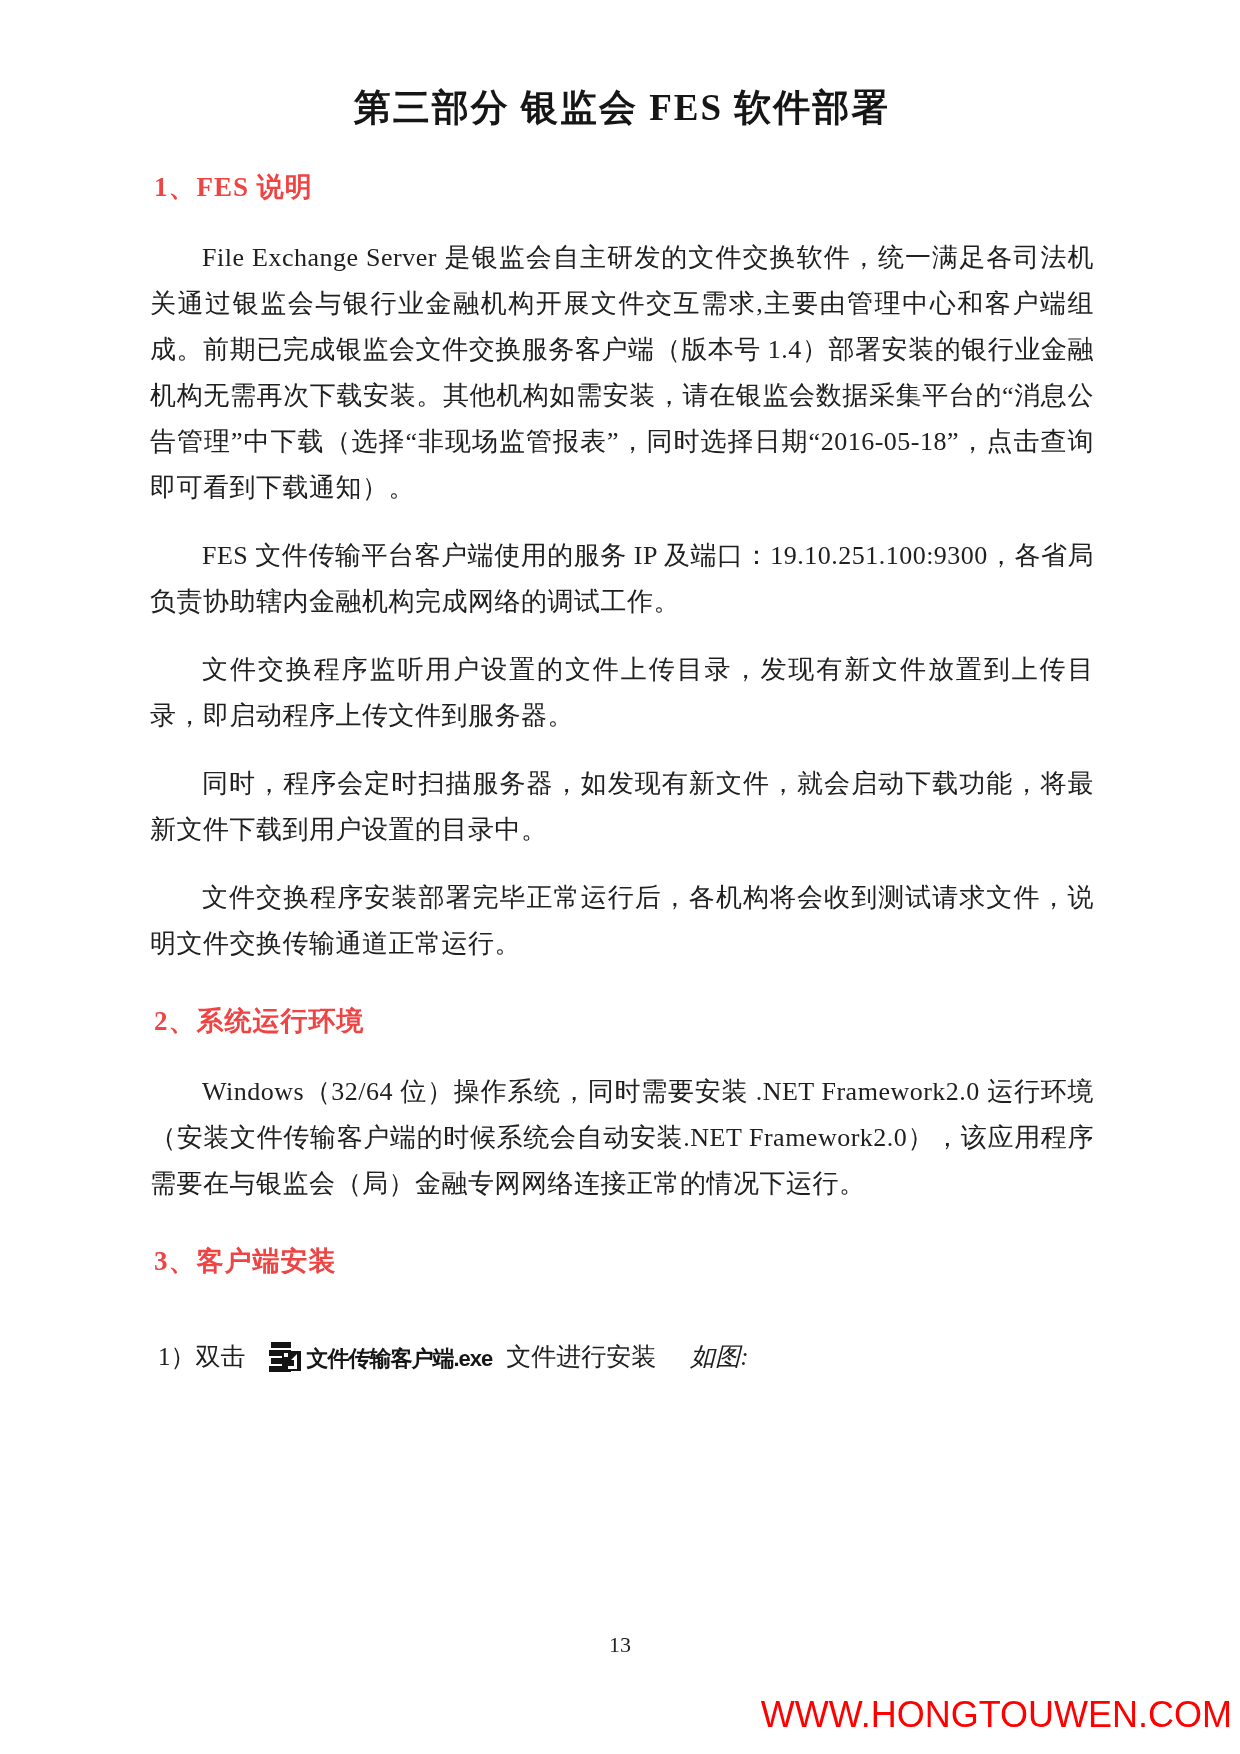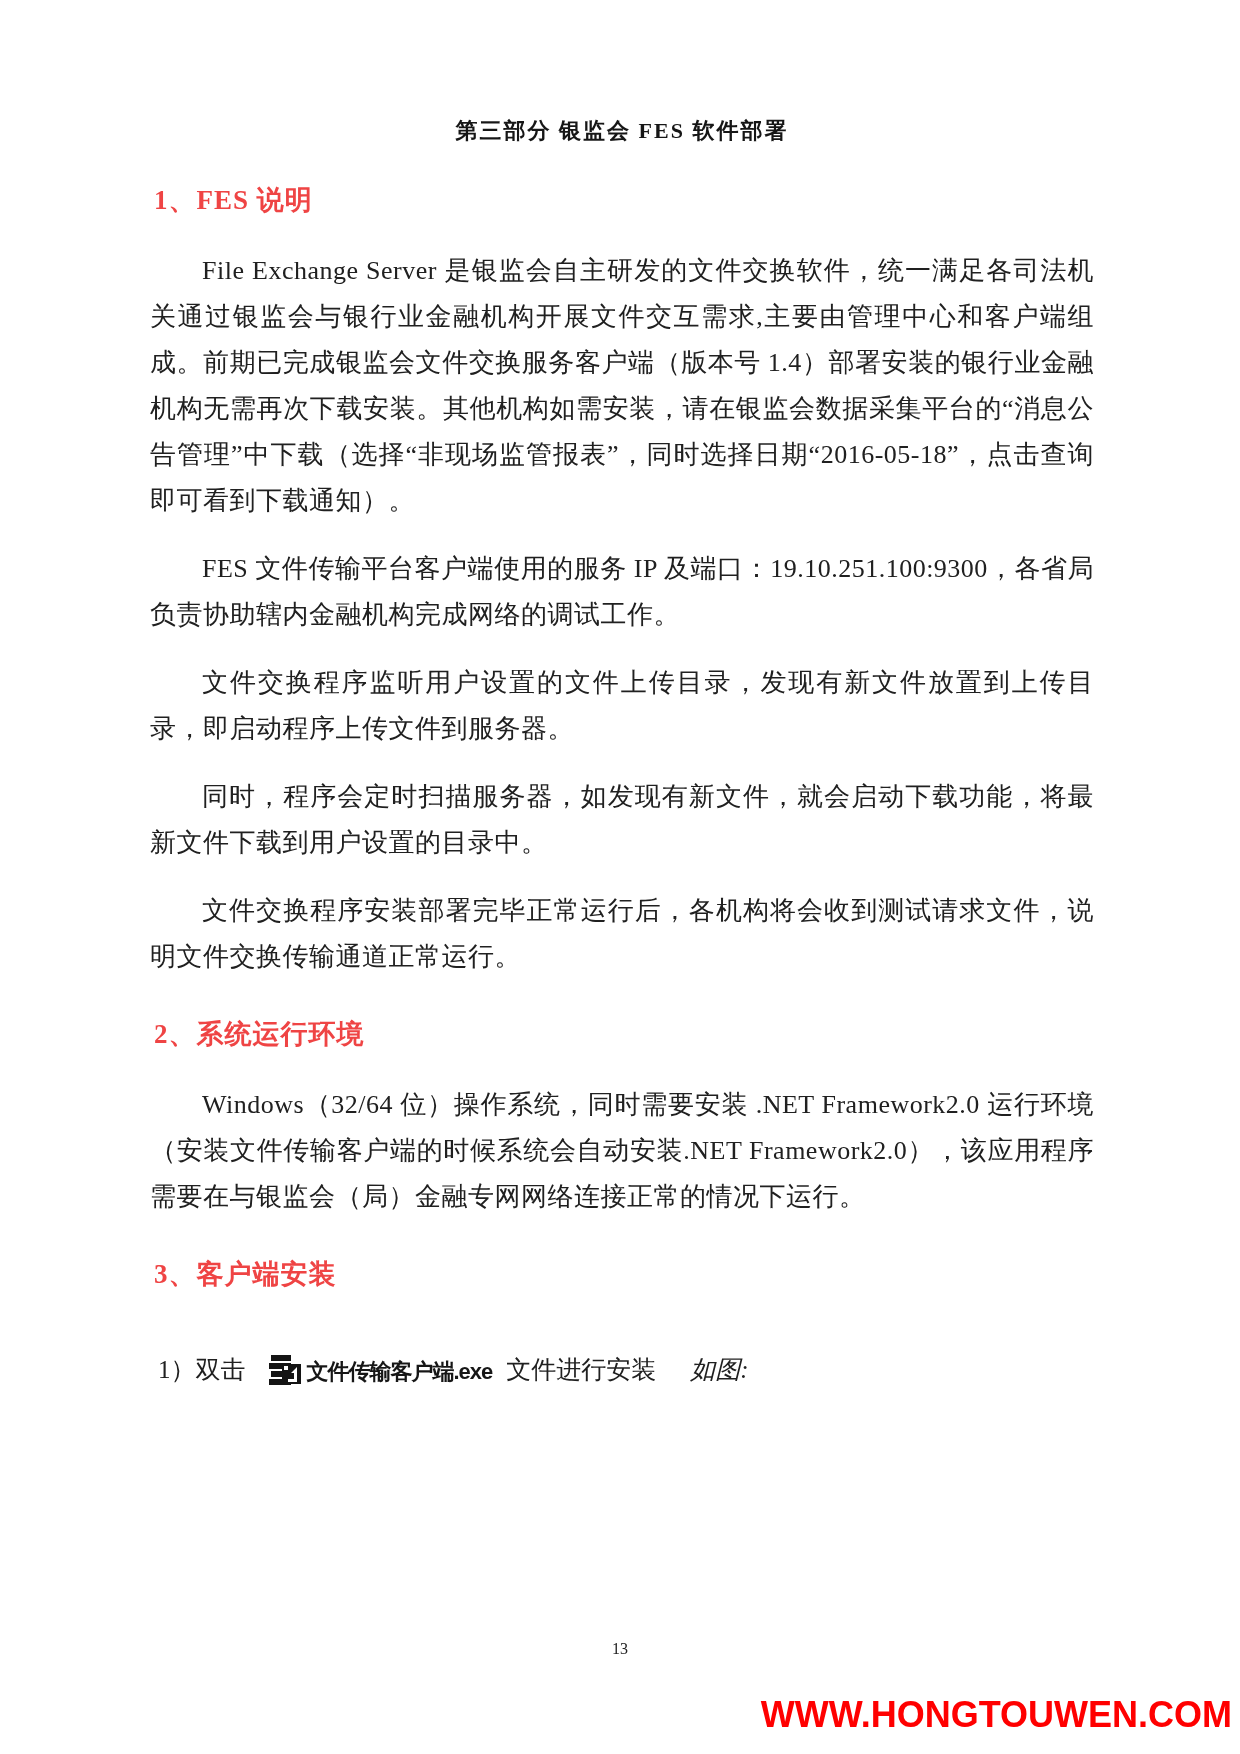--- a/index.html
+++ b/index.html
@@ -14,23 +14,23 @@
     overflow: hidden;
   }
   .content {
     position: absolute;
     left: 150px;
     right: 146px;
     top: 0;
   }
   .doc-title {
     margin: 0;
-    padding-top: 116px;
+    padding-top: 83px;
     text-align: center;
-    font-size: 22px;
+    font-size: 37px;
     font-weight: 700;
     letter-spacing: 2px;
     color: #161616;
   }
   .section-heading {
     margin: 36px 0 0 4px;
     font-size: 27px;
     font-weight: 700;
     letter-spacing: 1px;
     color: #ef4444;
@@ -73,29 +73,29 @@
     color: #161616;
   }
   .step-suffix { }
   .step-suffix2 { margin-left: 34px; font-style: italic; }
   .page-number {
     position: absolute;
     left: 0;
     right: 0;
     bottom: 96px;
     text-align: center;
-    font-size: 16px;
+    font-size: 22px;
     color: #222222;
   }
   .watermark {
     position: absolute;
     right: 8px;
     bottom: 18px;
     font-family: "Liberation Sans", "DejaVu Sans", sans-serif;
-    font-weight: 700;
+    font-weight: 400;
     font-size: 36px;
     letter-spacing: 0px;
   }
 </style>
 </head>
 <body>
 
 <div class="page">
   <div class="content">
 

